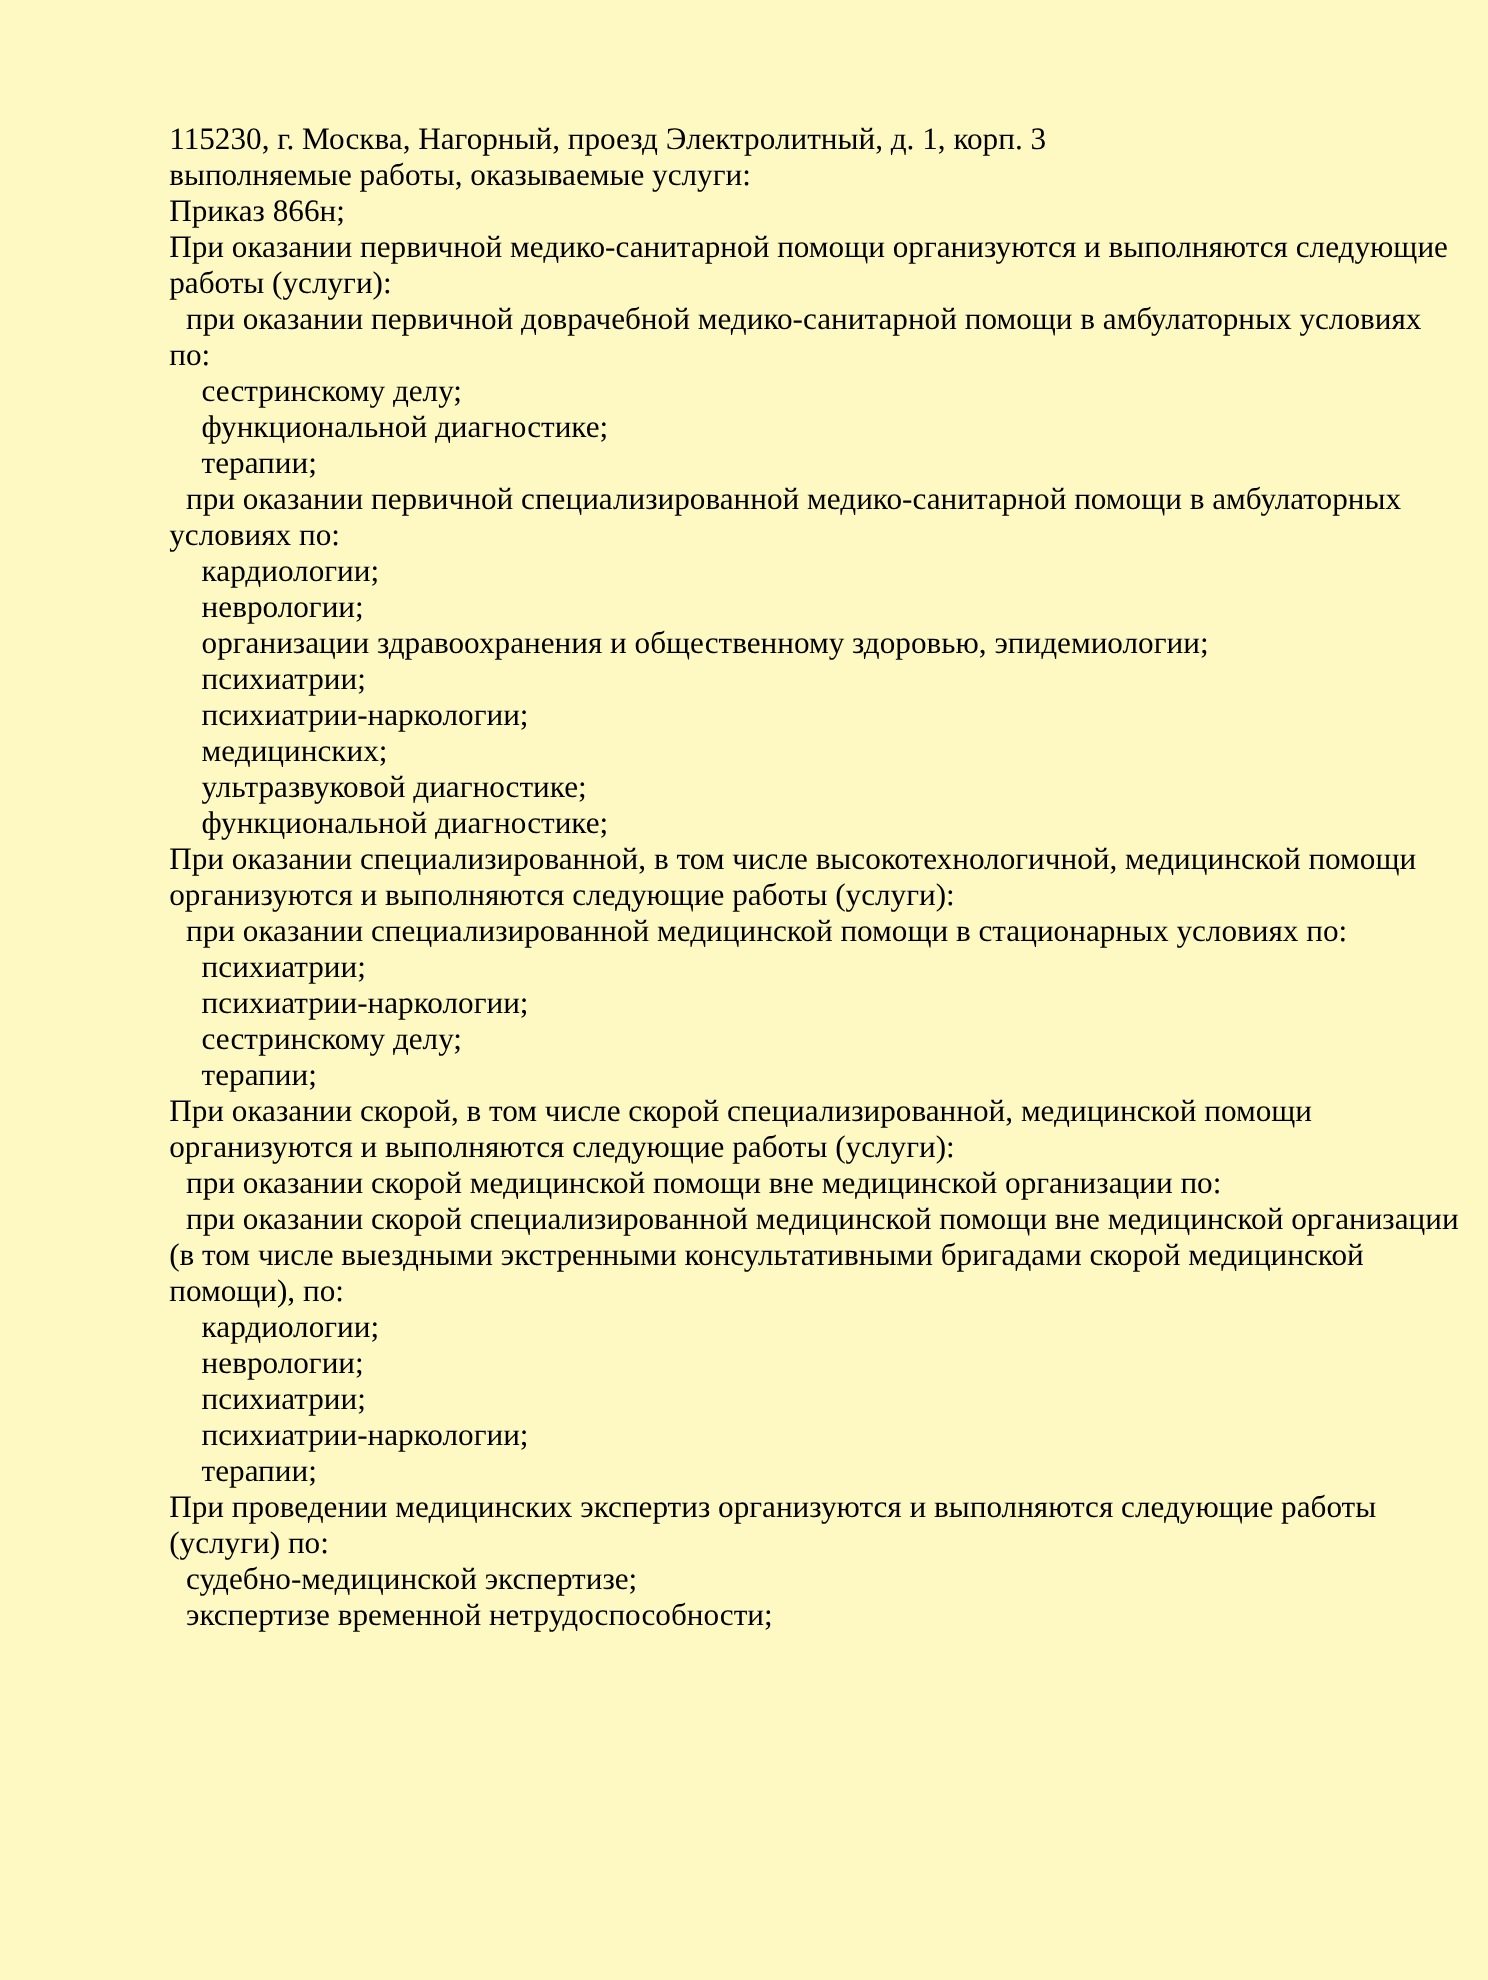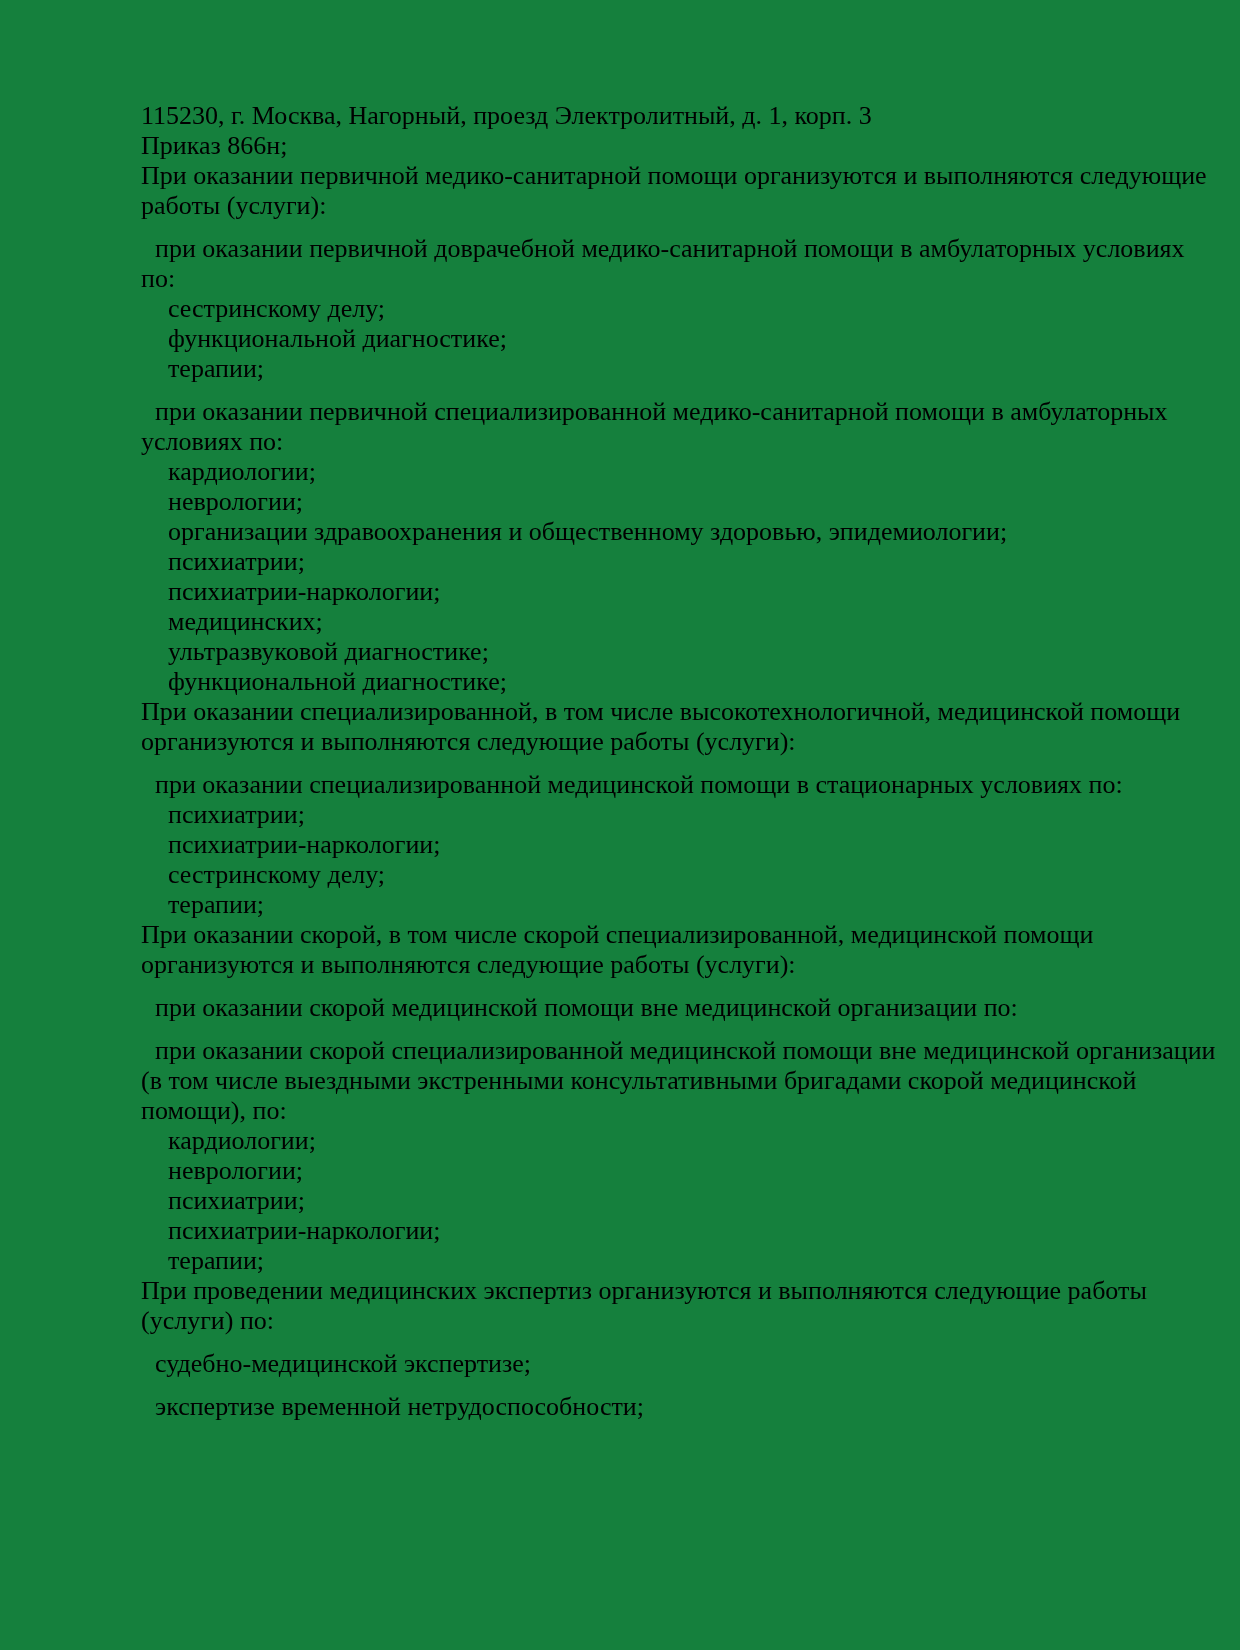--- a/index.html
+++ b/index.html
@@ -4,46 +4,47 @@
 <style>
   html, body {
     margin: 0;
     padding: 0;
     background: #ffffff;
   }
   .page {
     position: relative;
     width: 1240px;
     height: 1650px;
-    background: #15803d;
+    background: #fef9c3;
     overflow: hidden;
   }
   .doc-text {
     position: absolute;
     left: 141px;
     top: 101px;
     width: 1040px;
     font-family: "Liberation Serif", "DejaVu Serif", serif;
     font-size: 26px;
     line-height: 30px;
     color: #000000;
   }
   .doc-line {
     white-space: nowrap;
     height: 30px;
   }
-  .doc-line.indent-1 { padding-left: 14px; margin-top: 13px; }
+  .doc-line.indent-1 { padding-left: 14px; }
   .doc-line.indent-2 { padding-left: 27px; }
 </style>
 </head>
 <body>
 
 <div class="page">
   <div class="doc-text" id="doc-text">
       <div class="doc-line indent-0">115230, г. Москва, Нагорный, проезд Электролитный, д. 1, корп. 3</div>
+      <div class="doc-line indent-0">выполняемые работы, оказываемые услуги:</div>
       <div class="doc-line indent-0">Приказ 866н;</div>
       <div class="doc-line indent-0">При оказании первичной медико-санитарной помощи организуются и выполняются следующие</div>
       <div class="doc-line indent-0">работы (услуги):</div>
       <div class="doc-line indent-1">при оказании первичной доврачебной медико-санитарной помощи в амбулаторных условиях</div>
       <div class="doc-line indent-0">по:</div>
       <div class="doc-line indent-2">сестринскому делу;</div>
       <div class="doc-line indent-2">функциональной диагностике;</div>
       <div class="doc-line indent-2">терапии;</div>
       <div class="doc-line indent-1">при оказании первичной специализированной медико-санитарной помощи в амбулаторных</div>
       <div class="doc-line indent-0">условиях по:</div>

